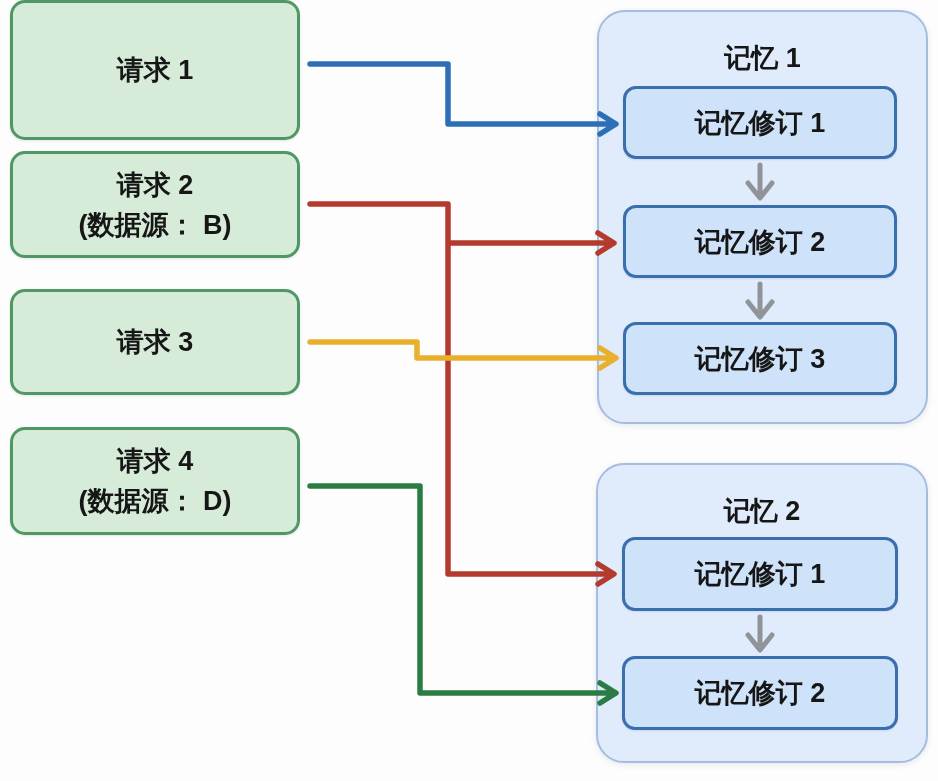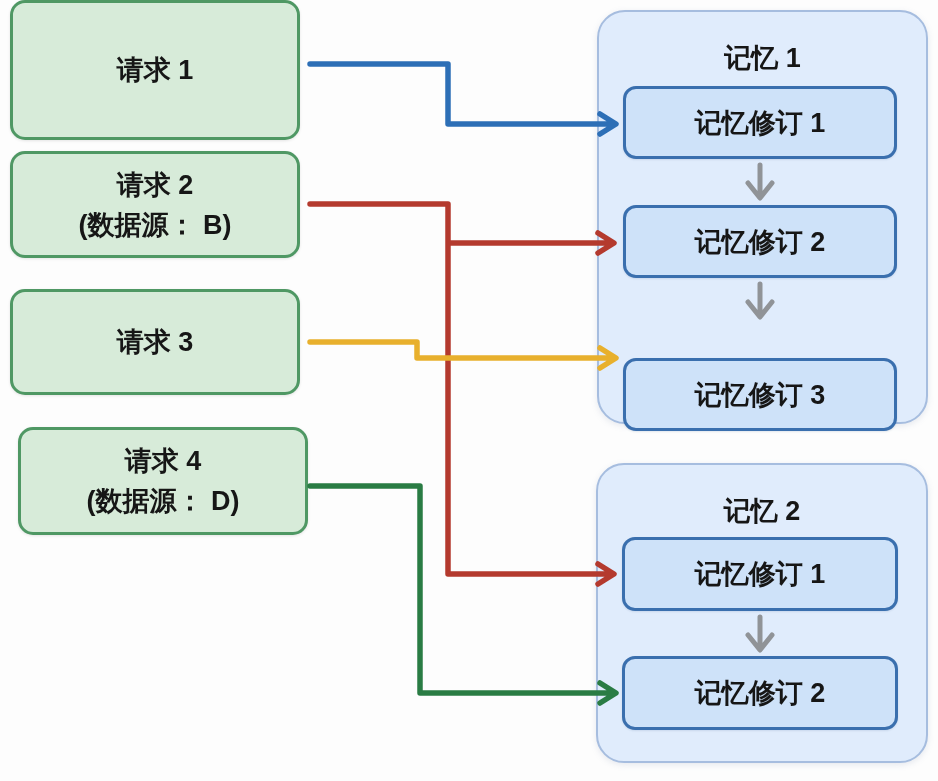--- a/index.html
+++ b/index.html
@@ -107,35 +107,35 @@
   <div class="request-box" style="top:0;height:140px;">
     <div class="request-title">请求 1</div>
   </div>
   <div class="request-box" style="top:151px;height:107px;">
     <div class="request-title">请求 2</div>
     <div class="request-subtitle">(数据源： B)</div>
   </div>
   <div class="request-box" style="top:289px;height:106px;">
     <div class="request-title">请求 3</div>
   </div>
-  <div class="request-box" style="top:427px;height:108px;margin-left:8px;">
+  <div class="request-box" style="top:427px;height:108px;">
     <div class="request-title">请求 4</div>
     <div class="request-subtitle">(数据源： D)</div>
   </div>
 
   <div class="memory-group" style="left:597px;top:10px;width:331px;height:414px;">
     <div class="memory-title" style="top:28px;">记忆 1</div>
   </div>
   <div class="revision-box" style="left:623px;top:86px;width:274px;height:73px;">
     <span class="revision-label">记忆修订 1</span>
   </div>
   <div class="revision-box" style="left:623px;top:205px;width:274px;height:73px;">
     <span class="revision-label">记忆修订 2</span>
   </div>
-  <div class="revision-box" style="left:623px;top:322px;width:274px;height:73px;margin-top:36px;">
+  <div class="revision-box" style="left:623px;top:322px;width:274px;height:73px;">
     <span class="revision-label">记忆修订 3</span>
   </div>
 
   <div class="memory-group" style="left:596px;top:463px;width:332px;height:300px;">
     <div class="memory-title" style="top:28px;">记忆 2</div>
   </div>
   <div class="revision-box" style="left:622px;top:537px;width:276px;height:74px;">
     <span class="revision-label">记忆修订 1</span>
   </div>
   <div class="revision-box" style="left:622px;top:656px;width:276px;height:74px;">

